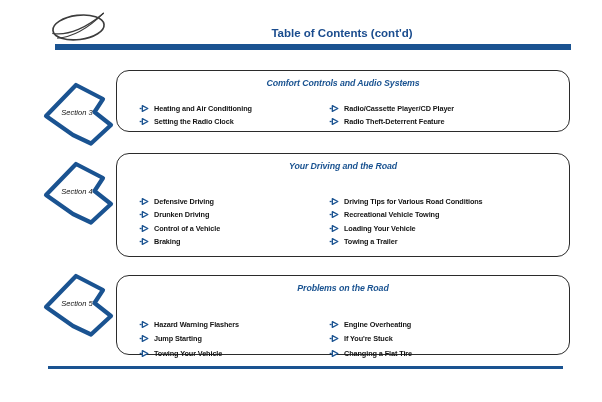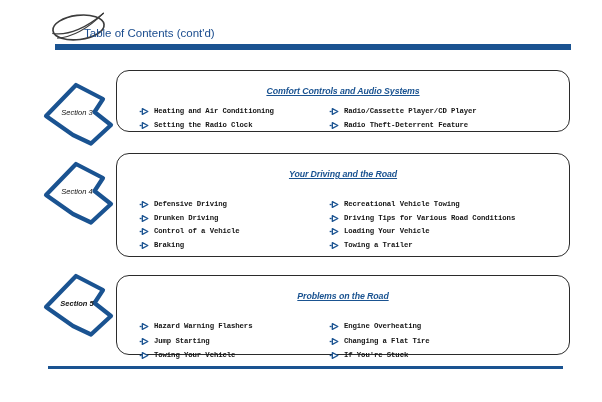--- a/index.html
+++ b/index.html
@@ -2,55 +2,55 @@
 <html><head>
 <meta charset="utf-8">
 <style>
   html,body{margin:0;padding:0;}
   body{
     width:602px;height:402px;position:relative;background:#ffffff;
     font-family:"Liberation Sans",sans-serif;overflow:hidden;
   }
   .logo{position:absolute;left:49px;top:10px;width:59px;height:33px;}
   .page-title{
-    position:absolute;left:84px;top:27px;width:480px;
-    font-size:11.5px;font-weight:normal;color:#1a4c8e;letter-spacing:0;
+    position:absolute;left:102px;top:27px;width:480px;text-align:center;
+    font-size:11.5px;font-weight:bold;color:#1a4c8e;letter-spacing:0;
   }
   .title-bar{position:absolute;left:55px;top:44px;width:516px;height:6px;background:#1a5391;}
 
   .section-row{position:absolute;left:0;width:602px;}
   .sec-0{top:70px;height:62px;}
   .sec-1{top:153px;height:104px;}
   .sec-2{top:275px;height:80px;}
 
   .section-arrow{position:absolute;left:42px;width:72px;height:66px;}
   .sec-0 .section-arrow{top:12px;}
   .sec-1 .section-arrow{top:8px;}
-  .sec-2 .section-arrow{top:-2px;font-weight:bold;}
+  .sec-2 .section-arrow{top:-2px;}
   .section-arrow svg{position:absolute;left:0;top:0;}
   .section-arrow span{
     position:absolute;left:7px;top:26px;width:56px;text-align:center;
     font-style:italic;font-size:7.5px;color:#111;
   }
 
   .section-box{
     position:absolute;left:116px;width:454px;top:0;bottom:0;
     border:1.3px solid #2b2b2b;border-radius:13px;background:#fff;box-sizing:border-box;
   }
   .section-heading{
-    margin-top:15px;text-align:center;line-height:11px;
-    font-size:8.8px;font-weight:bold;font-style:italic;color:#1a5391;letter-spacing:-0.1px;text-decoration:underline;
+    margin-top:7px;text-align:center;line-height:11px;
+    font-size:8.8px;font-weight:bold;font-style:italic;color:#1a5391;letter-spacing:-0.1px;
   }
   .cols{display:flex;margin-top:10px;}
   .sec-1 .cols,.sec-2 .cols{margin-top:20px;}
   .col-left{margin-left:22px;width:190px;}
   .col-right{flex:1;}
   .item{
-    display:flex;align-items:flex-start;gap:5px;height:13.5px;
-    font-size:7.3px;font-weight:bold;color:#141414;letter-spacing:-0.1px;white-space:nowrap;font-family:Liberation Mono, monospace;
+    display:flex;align-items:flex-end;gap:5px;height:13.5px;
+    font-size:7.3px;font-weight:bold;color:#141414;letter-spacing:-0.1px;white-space:nowrap;
   }
   .sec-2 .item{height:14.5px;}
   .bullet{flex:0 0 auto;display:block;}
 
   .footer-line{position:absolute;left:48px;top:366px;width:515px;height:3px;background:#1a5391;}
   .page-number{
     position:absolute;left:568px;top:356px;width:30px;
     font-size:10.5px;font-weight:bold;color:#1a5391;margin-top:48px;
   }
 </style>
@@ -154,28 +154,28 @@
                 </svg>
                 <span class="item-text">Braking</span>
               </div>
             </div>
         <div class="col-right">
               <div class="item">
                 <svg class="bullet" width="10" height="9" viewBox="0 0 12 10">
                   <path d="M0.8 5 H3.2" fill="none" stroke="#1a5391" stroke-width="1.6"></path>
                   <path d="M4 1.6 L10.6 5 L4 8.4 Z" fill="#ffffff" stroke="#1a5391" stroke-width="1.6" stroke-linejoin="round"></path>
                 </svg>
+                <span class="item-text">Driving Tips for Various Road Conditions</span>
+              </div>
+              <div class="item">
+                <svg class="bullet" width="10" height="9" viewBox="0 0 12 10">
+                  <path d="M0.8 5 H3.2" fill="none" stroke="#1a5391" stroke-width="1.6"></path>
+                  <path d="M4 1.6 L10.6 5 L4 8.4 Z" fill="#ffffff" stroke="#1a5391" stroke-width="1.6" stroke-linejoin="round"></path>
+                </svg>
                 <span class="item-text">Recreational Vehicle Towing</span>
-              </div>
-              <div class="item">
-                <svg class="bullet" width="10" height="9" viewBox="0 0 12 10">
-                  <path d="M0.8 5 H3.2" fill="none" stroke="#1a5391" stroke-width="1.6"></path>
-                  <path d="M4 1.6 L10.6 5 L4 8.4 Z" fill="#ffffff" stroke="#1a5391" stroke-width="1.6" stroke-linejoin="round"></path>
-                </svg>
-                <span class="item-text">Driving Tips for Various Road Conditions</span>
               </div>
               <div class="item">
                 <svg class="bullet" width="10" height="9" viewBox="0 0 12 10">
                   <path d="M0.8 5 H3.2" fill="none" stroke="#1a5391" stroke-width="1.6"></path>
                   <path d="M4 1.6 L10.6 5 L4 8.4 Z" fill="#ffffff" stroke="#1a5391" stroke-width="1.6" stroke-linejoin="round"></path>
                 </svg>
                 <span class="item-text">Loading Your Vehicle</span>
               </div>
               <div class="item">
                 <svg class="bullet" width="10" height="9" viewBox="0 0 12 10">
@@ -228,28 +228,28 @@
                   <path d="M0.8 5 H3.2" fill="none" stroke="#1a5391" stroke-width="1.6"></path>
                   <path d="M4 1.6 L10.6 5 L4 8.4 Z" fill="#ffffff" stroke="#1a5391" stroke-width="1.6" stroke-linejoin="round"></path>
                 </svg>
                 <span class="item-text">Engine Overheating</span>
               </div>
               <div class="item">
                 <svg class="bullet" width="10" height="9" viewBox="0 0 12 10">
                   <path d="M0.8 5 H3.2" fill="none" stroke="#1a5391" stroke-width="1.6"></path>
                   <path d="M4 1.6 L10.6 5 L4 8.4 Z" fill="#ffffff" stroke="#1a5391" stroke-width="1.6" stroke-linejoin="round"></path>
                 </svg>
+                <span class="item-text">If You're Stuck</span>
+              </div>
+              <div class="item">
+                <svg class="bullet" width="10" height="9" viewBox="0 0 12 10">
+                  <path d="M0.8 5 H3.2" fill="none" stroke="#1a5391" stroke-width="1.6"></path>
+                  <path d="M4 1.6 L10.6 5 L4 8.4 Z" fill="#ffffff" stroke="#1a5391" stroke-width="1.6" stroke-linejoin="round"></path>
+                </svg>
                 <span class="item-text">Changing a Flat Tire</span>
-              </div>
-              <div class="item">
-                <svg class="bullet" width="10" height="9" viewBox="0 0 12 10">
-                  <path d="M0.8 5 H3.2" fill="none" stroke="#1a5391" stroke-width="1.6"></path>
-                  <path d="M4 1.6 L10.6 5 L4 8.4 Z" fill="#ffffff" stroke="#1a5391" stroke-width="1.6" stroke-linejoin="round"></path>
-                </svg>
-                <span class="item-text">If You're Stuck</span>
               </div>
             </div>
       </div>
     </div>
   </div>
 </div>
 
   <div class="footer-line"></div>
   <div class="page-number">iii</div>
 </div>

